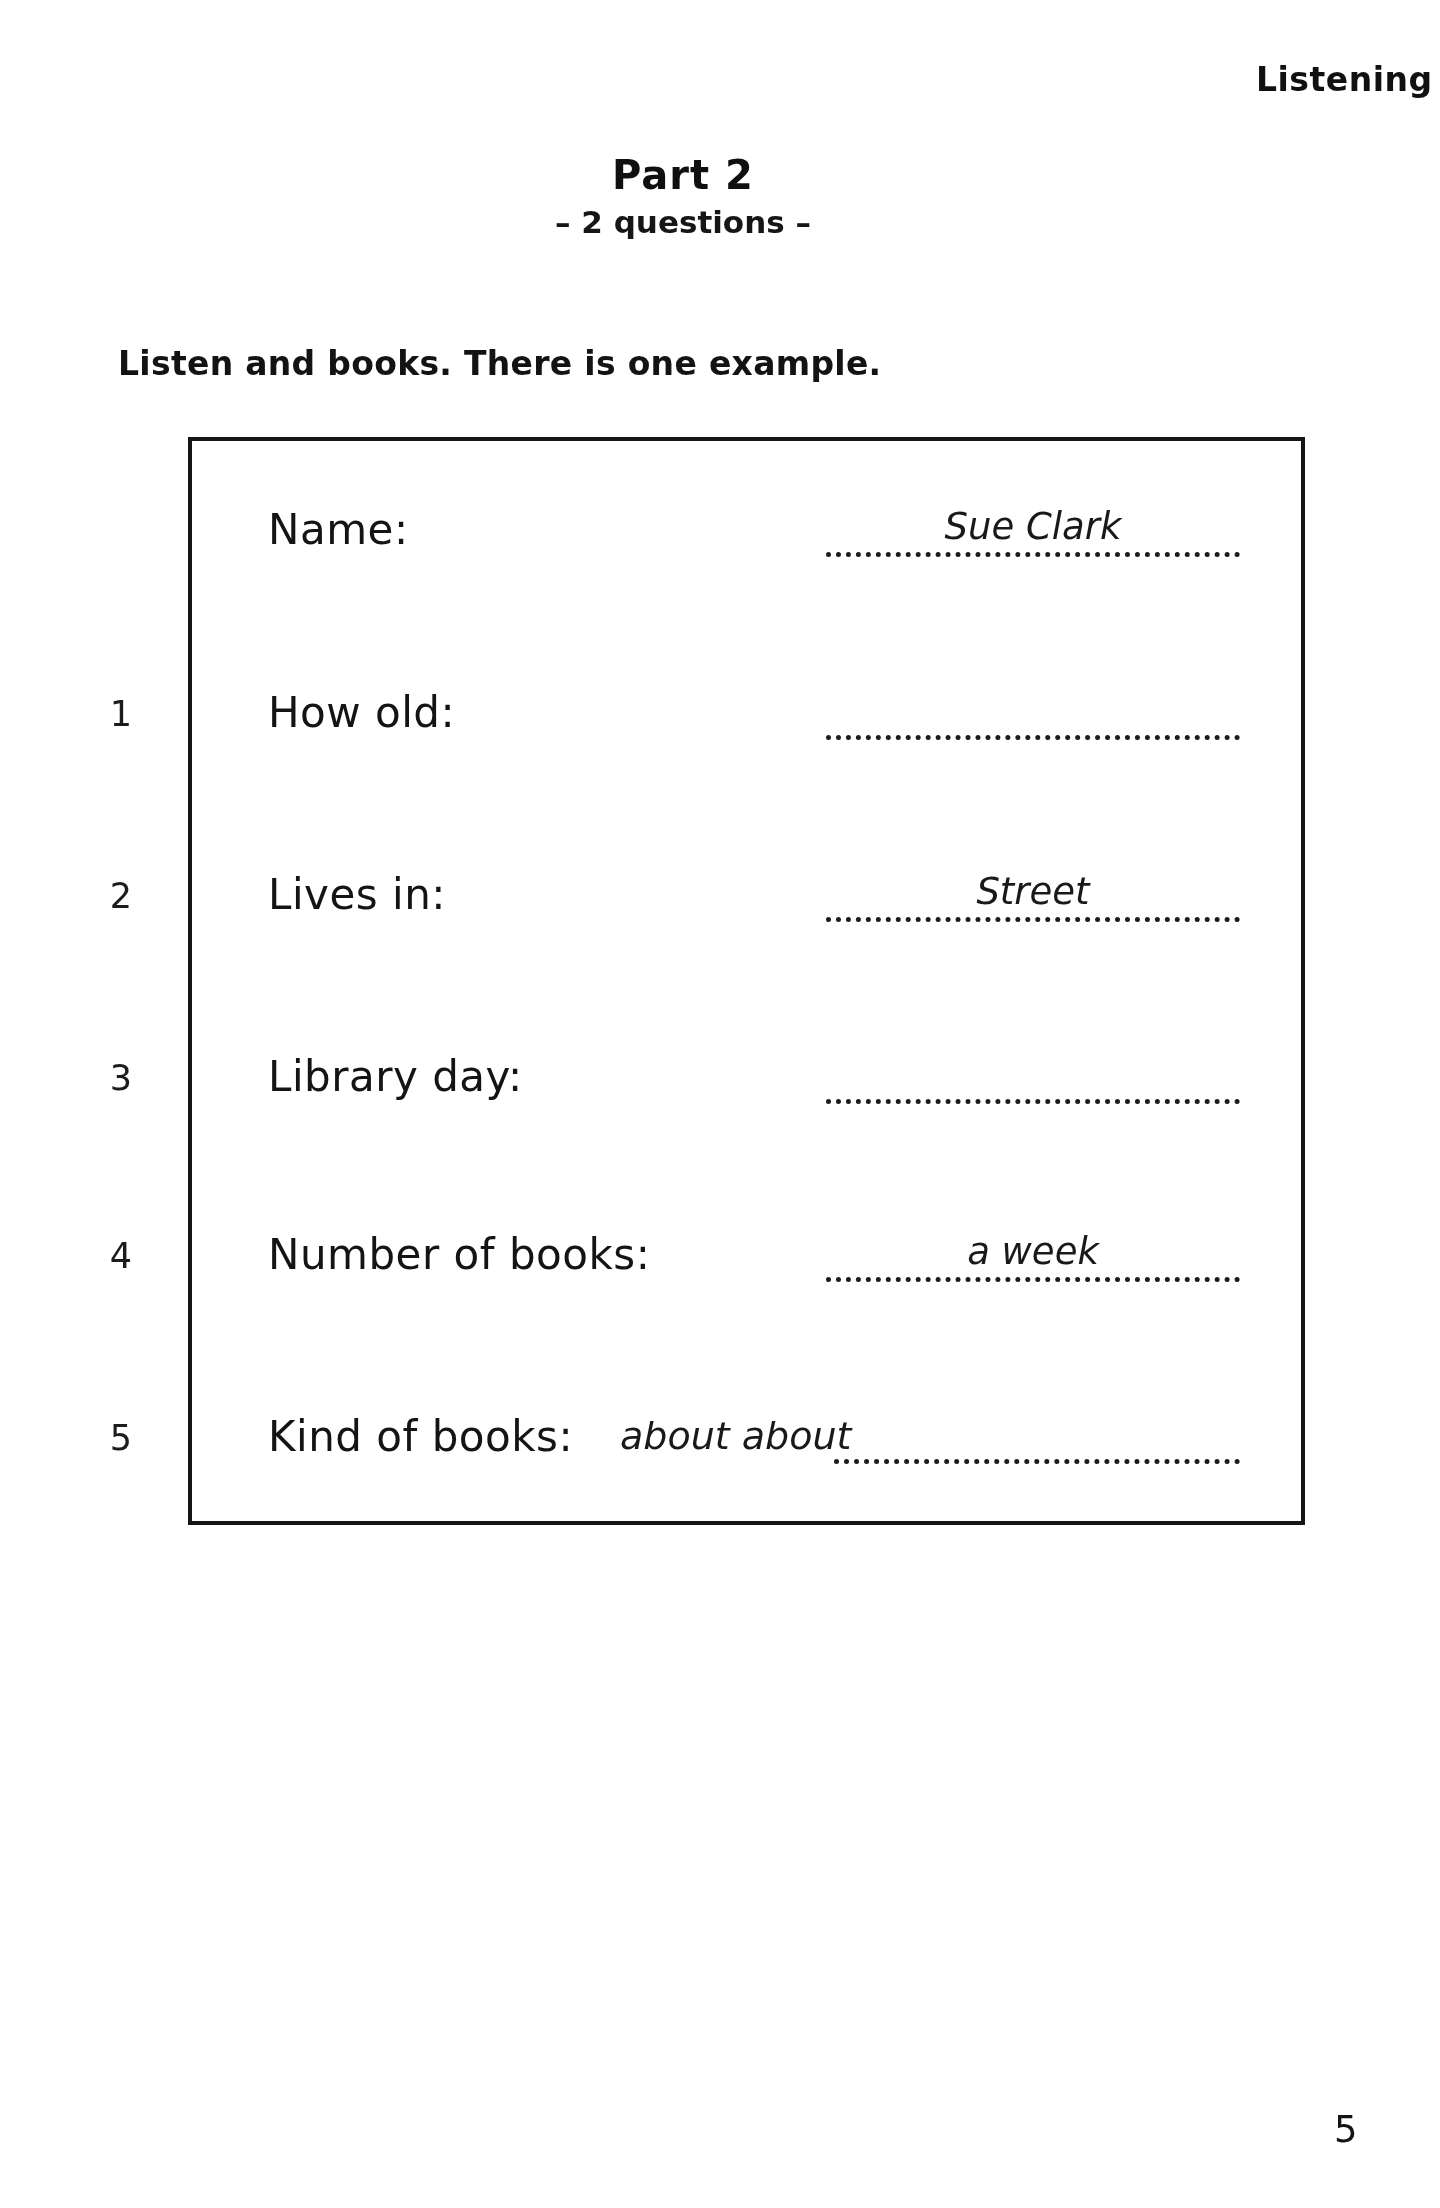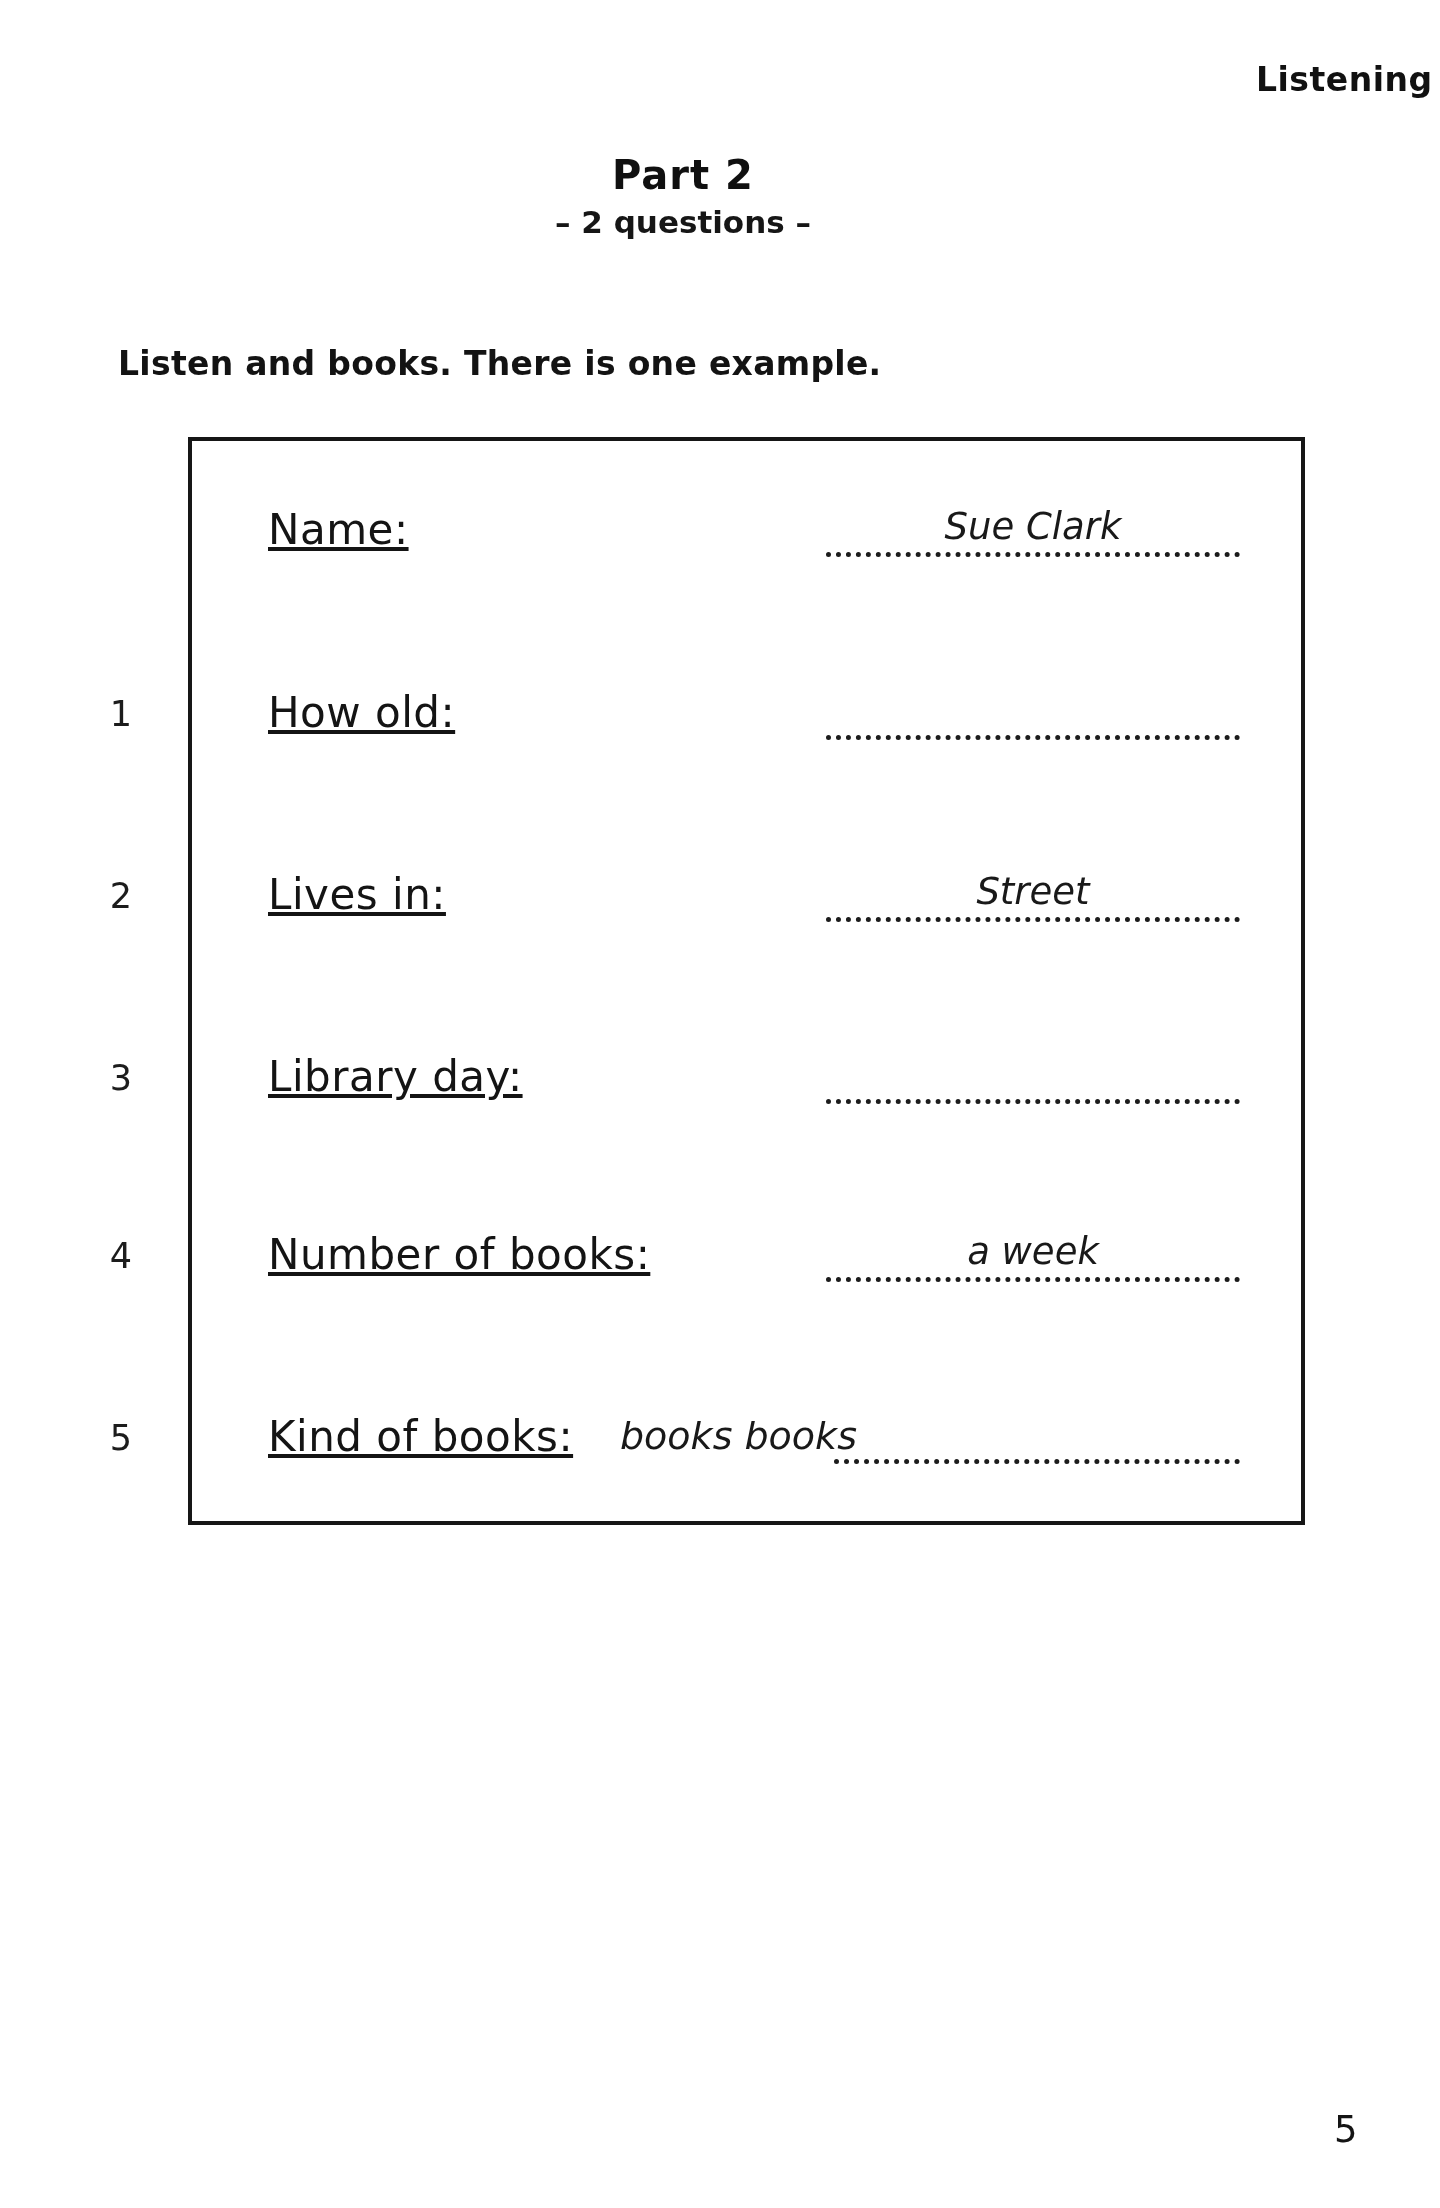--- a/index.html
+++ b/index.html
@@ -84,21 +84,20 @@
     text-align: center;
     font-size: 35px;
     color: #1c1c1c;
   }
 
   .label {
     font-size: 42px;
     color: #141414;
     letter-spacing: 0.5px;
     white-space: nowrap;
-    text-decoration: underline;
   }
 
   .answer-line {
     position: absolute;
     left: 558px;
     top: -8px;
     width: 414px;
     height: 60px;
     border-bottom: 5px dotted #1c1c1c;
   }
@@ -188,21 +187,21 @@
     <span class="num">4</span>
     <span class="label">Number of books:</span>
     <span class="answer-line">
       <span class="answer right">a week</span>
     </span>
   </div>
 
   <div class="row row-5">
     <span class="num">5</span>
     <span class="label">Kind of books:</span>
-    <span class="prefix">books books</span>
+    <span class="prefix">about about</span>
     <span class="answer-line">
       <span class="answer center"></span>
     </span>
   </div>
 
 </div>
 
 <div class="page-num">5</div>
 
 </body></html>

